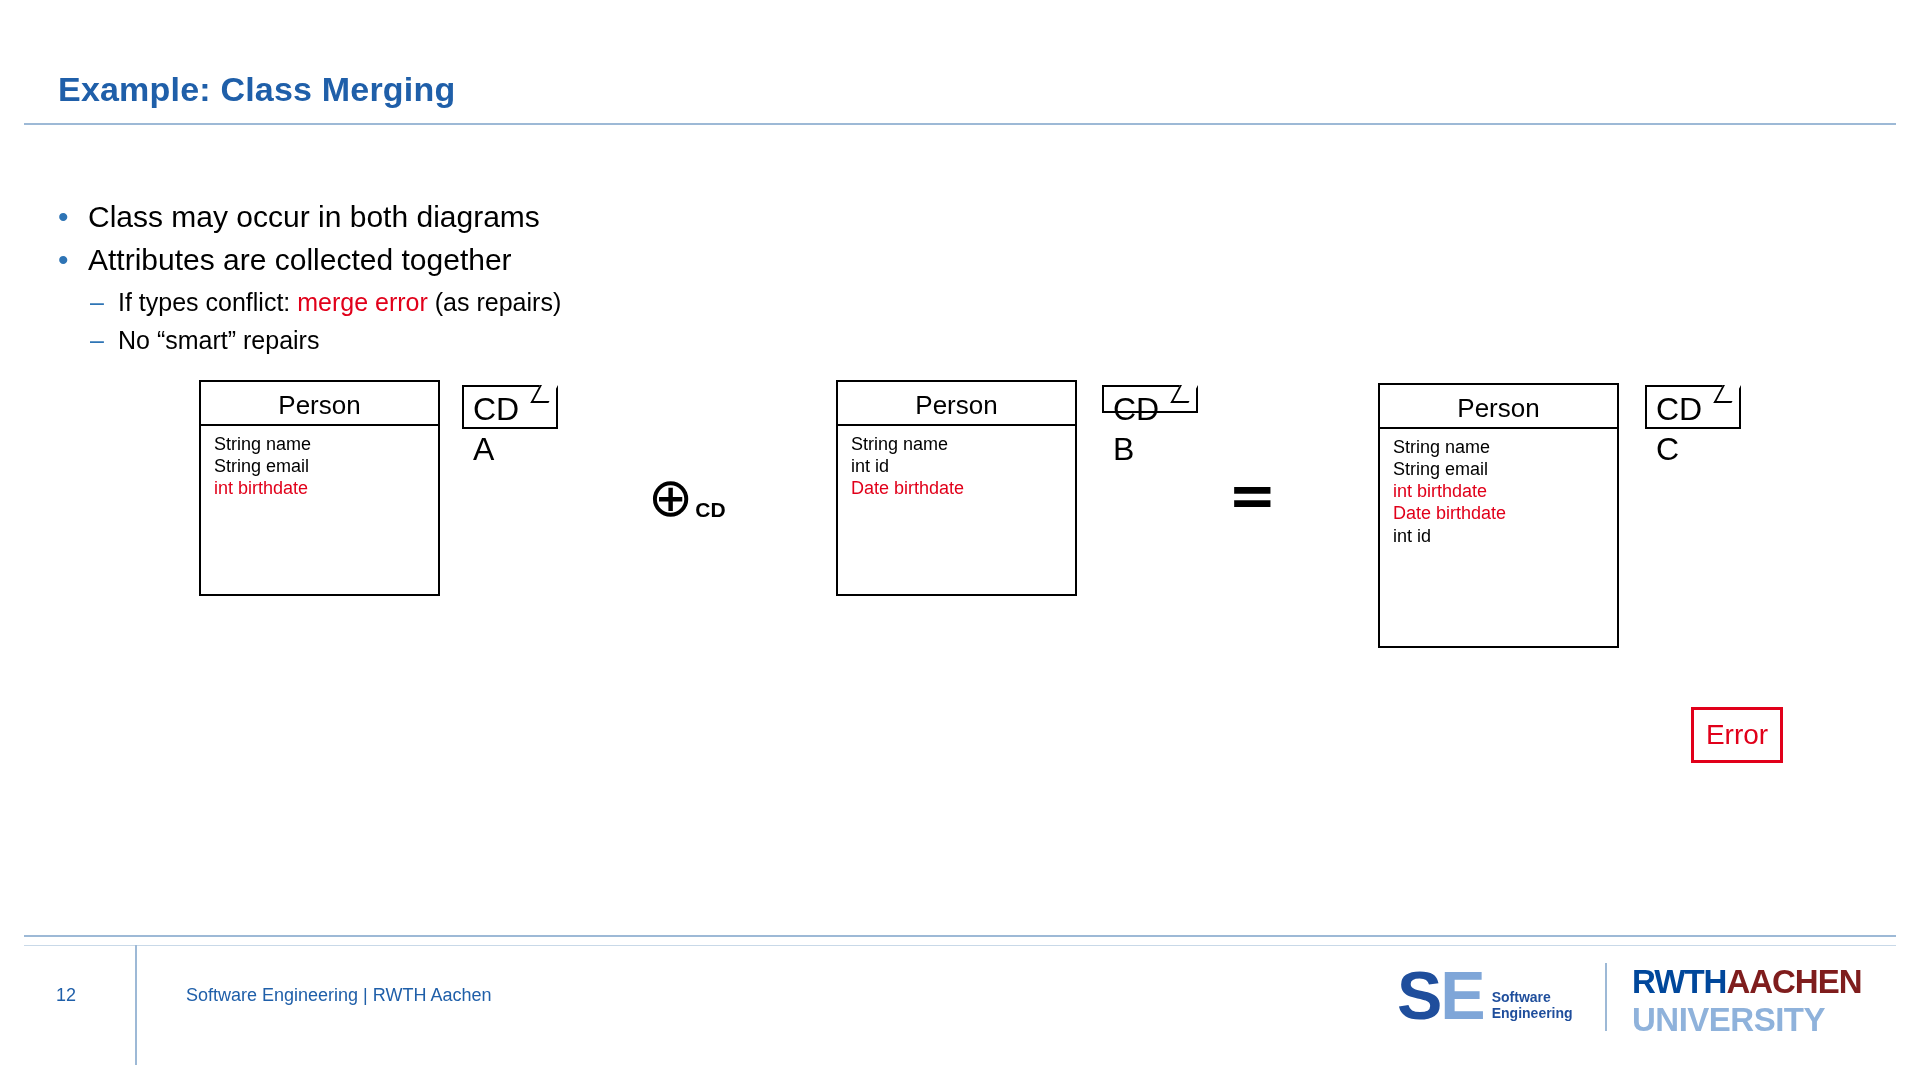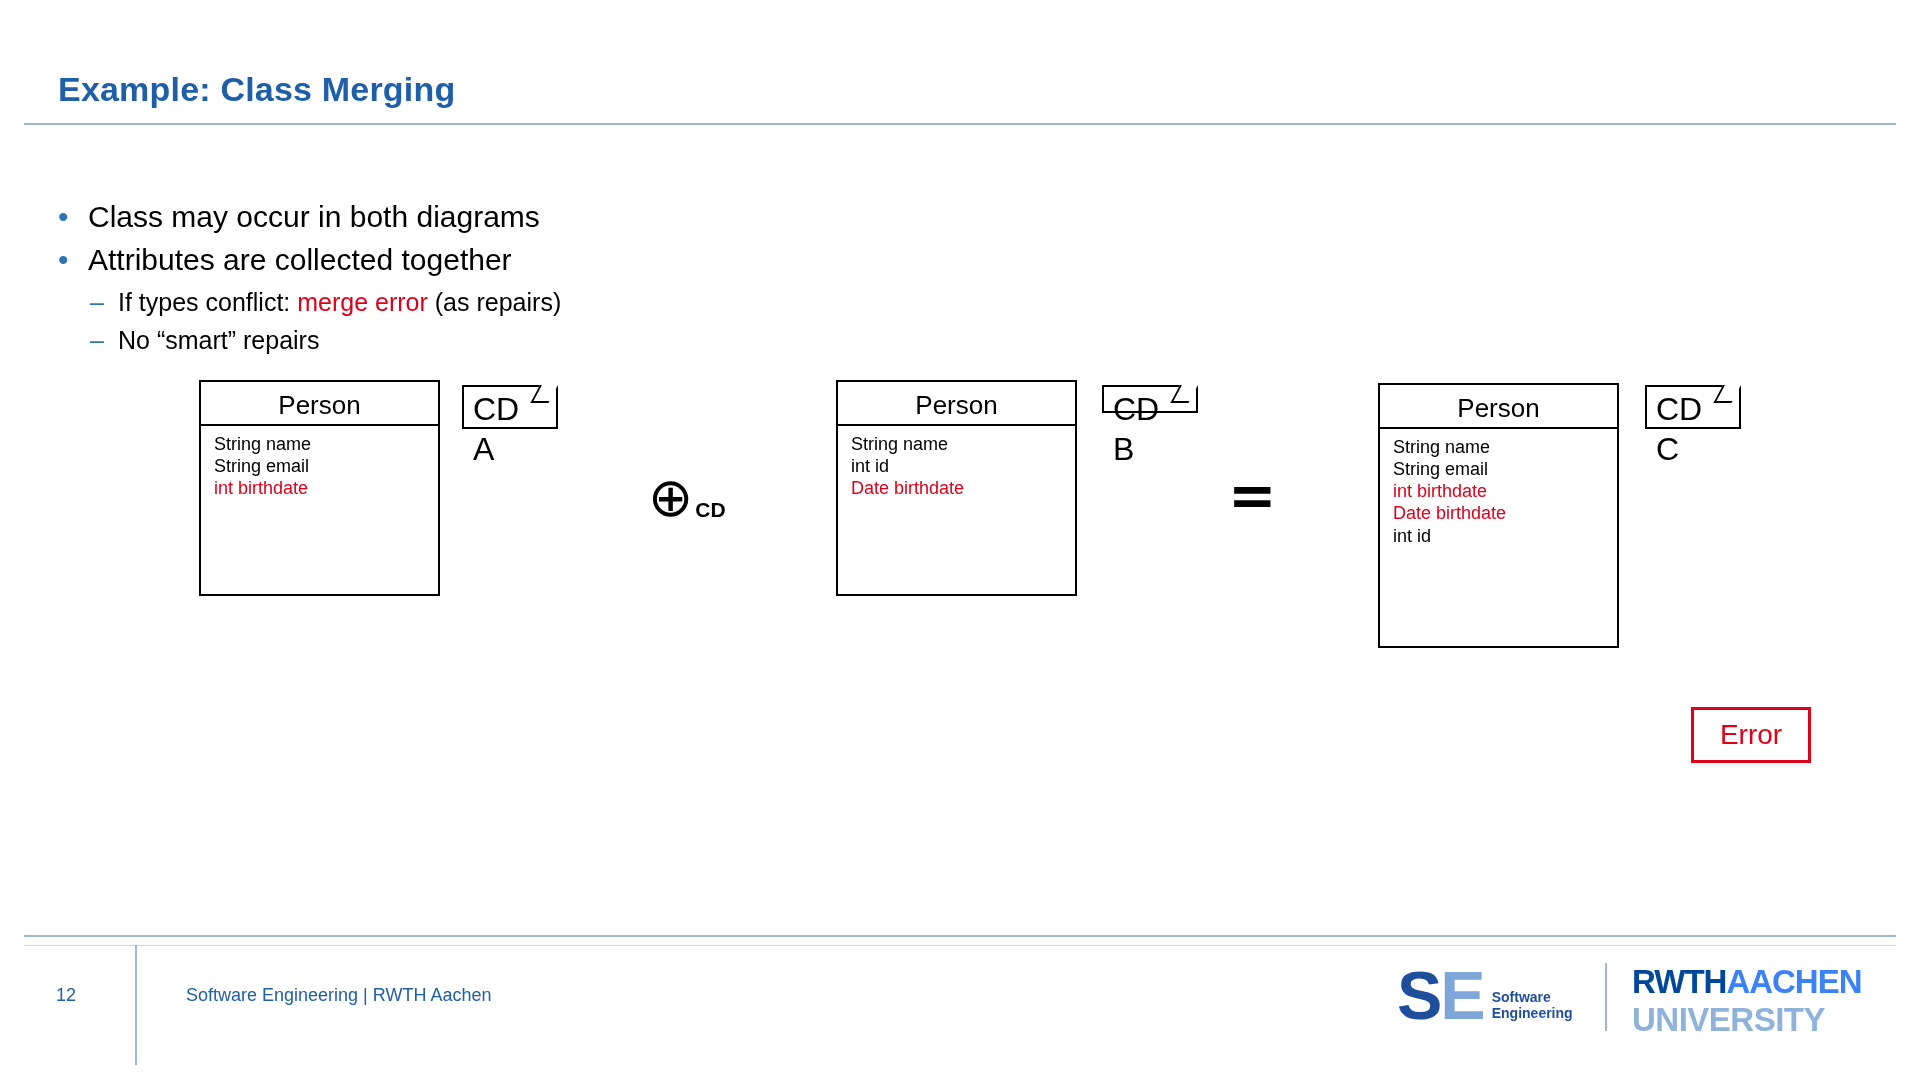--- a/index.html
+++ b/index.html
@@ -143,21 +143,21 @@
     color: #000000;
     line-height: 54px;
     font-family: "DejaVu Sans", sans-serif;
   }
 
   
   #error-badge {
     position: absolute;
     left: 1691px;
     top: 707px;
-    width: 120px;
+    width: 92px;
     height: 56px;
     border: 3px solid #E1001A;
     box-sizing: border-box;
     color: #E1001A;
     font-size: 28px;
     display: flex;
     align-items: center;
     justify-content: center;
   }
 
@@ -229,21 +229,21 @@
     height: 68px;
     border-left: 2px solid #9DB9D6;
   }
   #rwth-logo {
     position: absolute;
     left: 1632px;
     top: 966px;
     line-height: 32px;
   }
   #rwth-logo .row1 .rwth { color: #00479B; font-size: 33px; font-weight: bold; letter-spacing: -1px; }
-  #rwth-logo .row1 .aachen { color: #3b82f6; font-size: 33px; font-weight: bold; letter-spacing: -1px; }
+  #rwth-logo .row1 .aachen { color: #7f1d1d; font-size: 33px; font-weight: bold; letter-spacing: -1px; }
   #rwth-logo .row2 .university { color: #8FB2DB; font-size: 33px; font-weight: bold; letter-spacing: -0.5px; }
 </style>
 </head>
 <body>
 
 <div id="slide-title">Example: Class Merging</div>
 <div id="title-rule"></div>
 
 <div class="bullet-l1" style="left:58px; top:200px;">
   <span class="dot">•</span><span>Class may occur in both diagrams</span>

